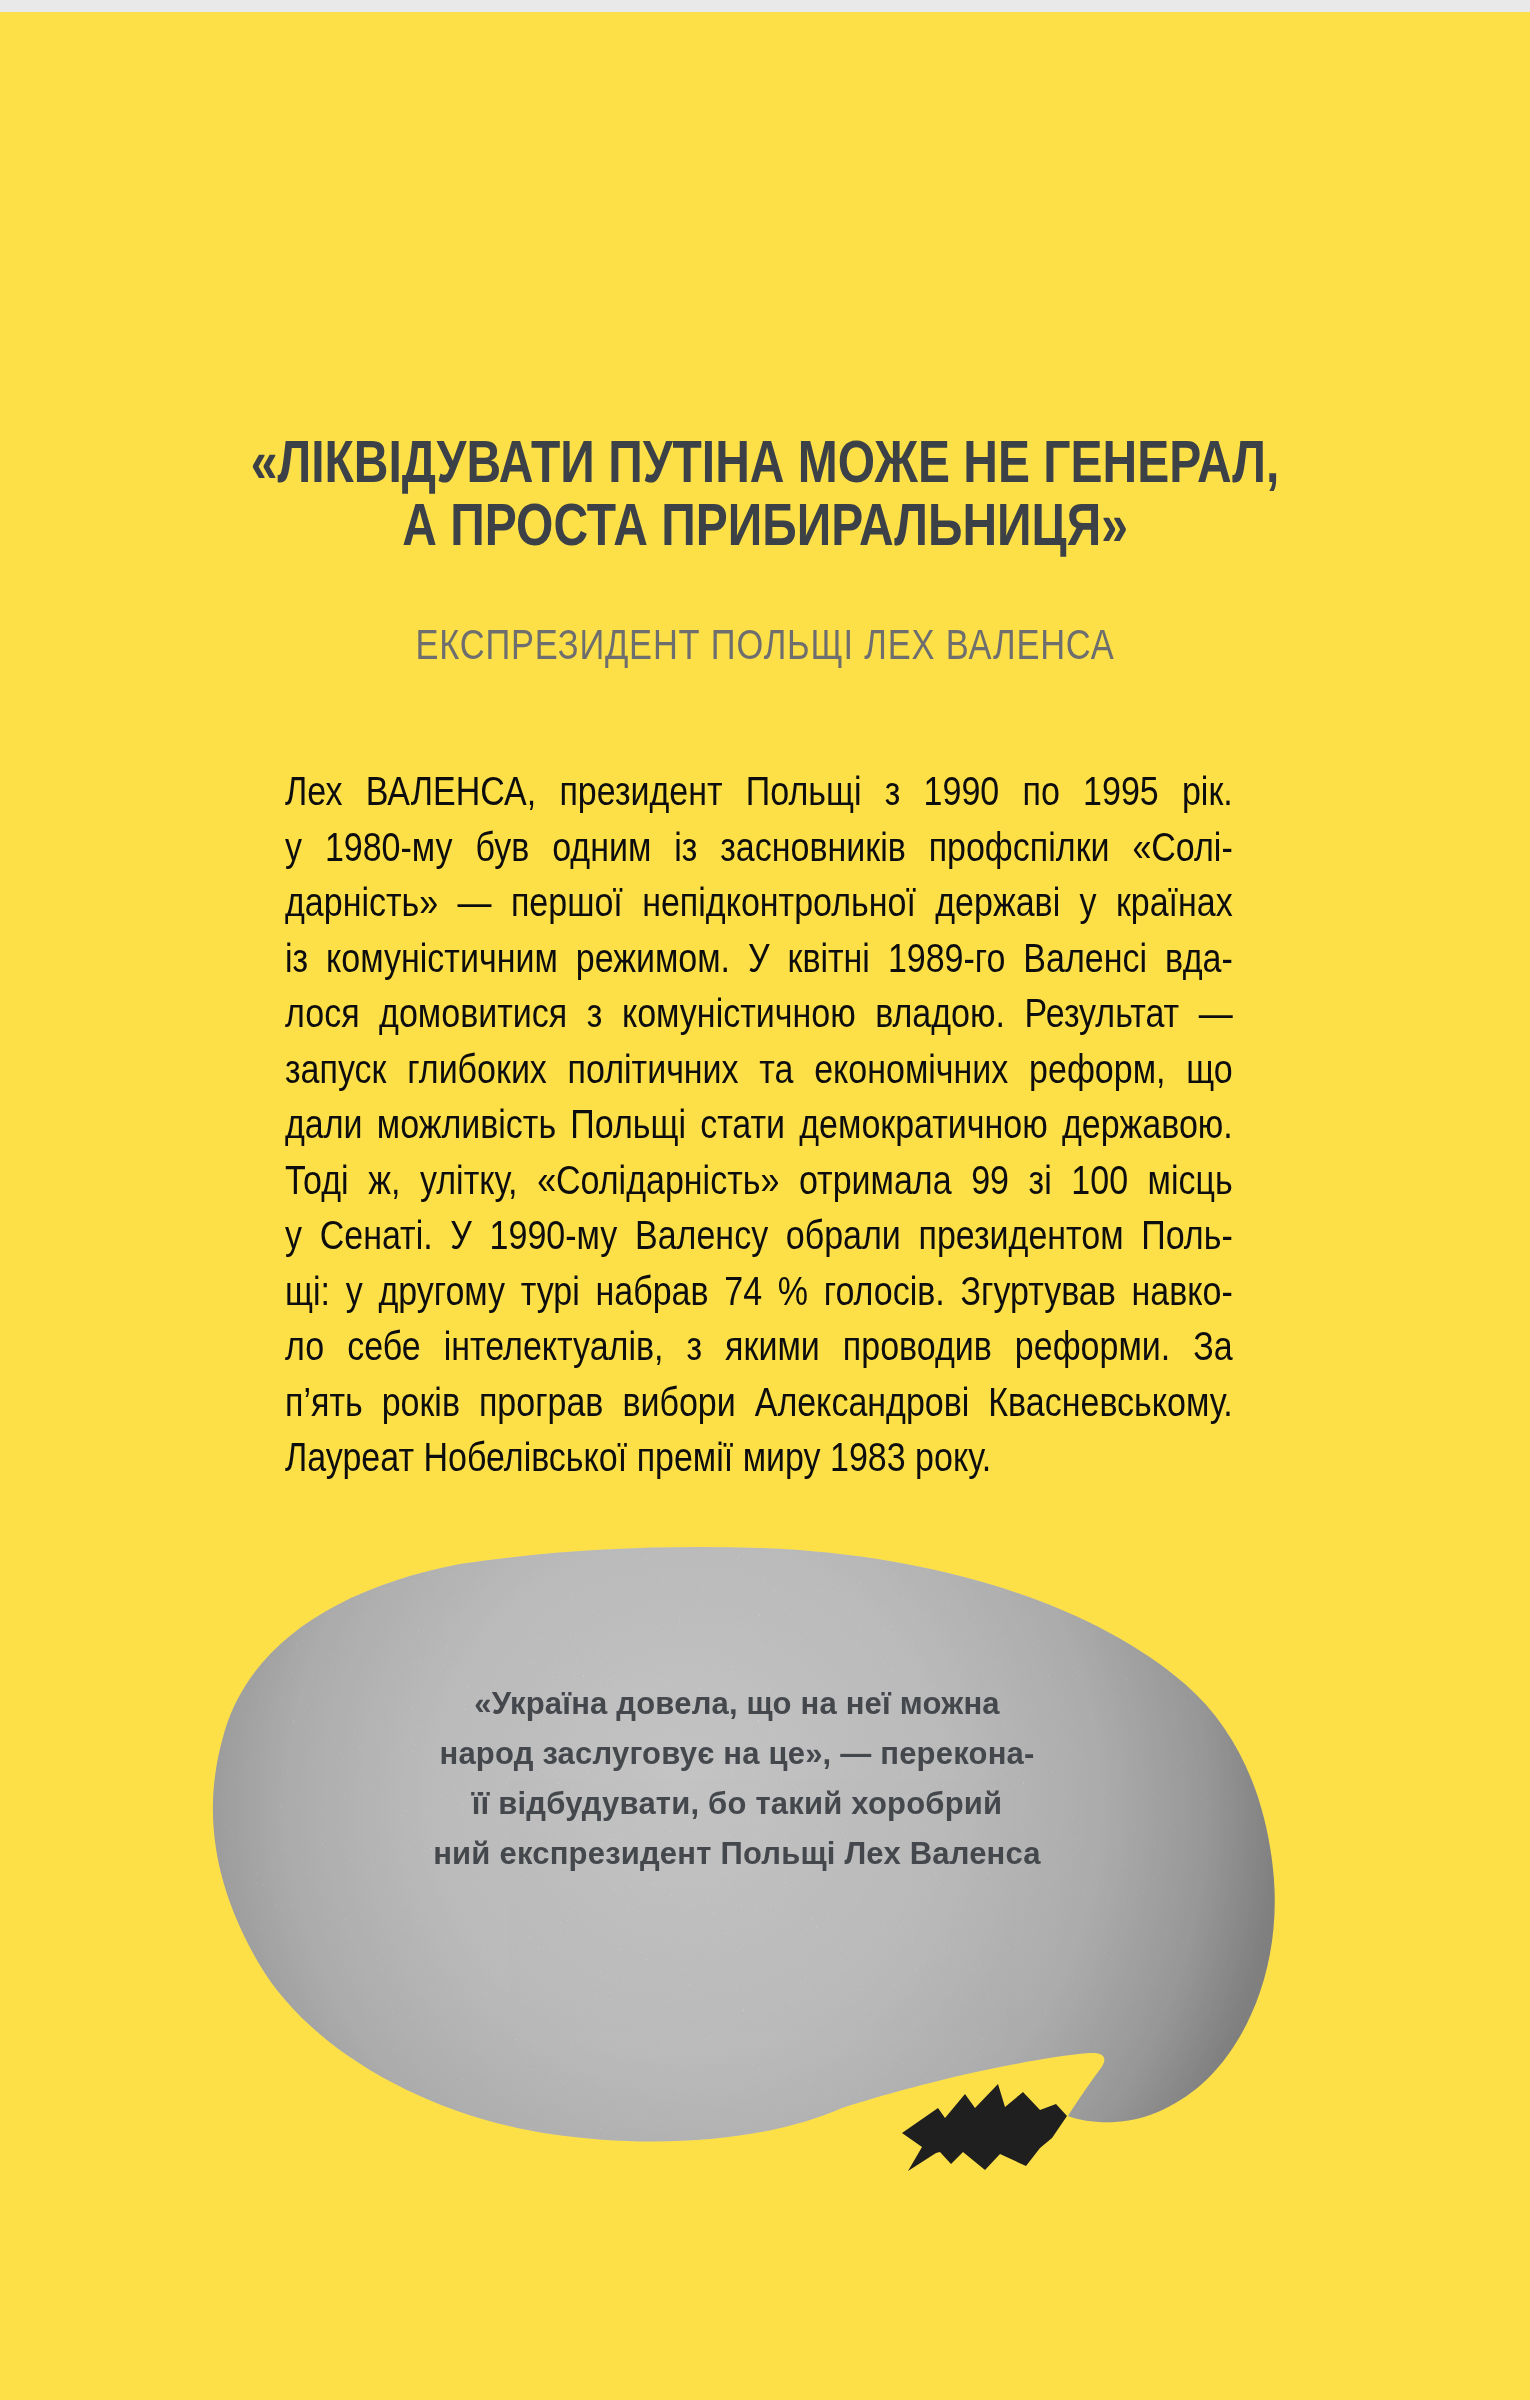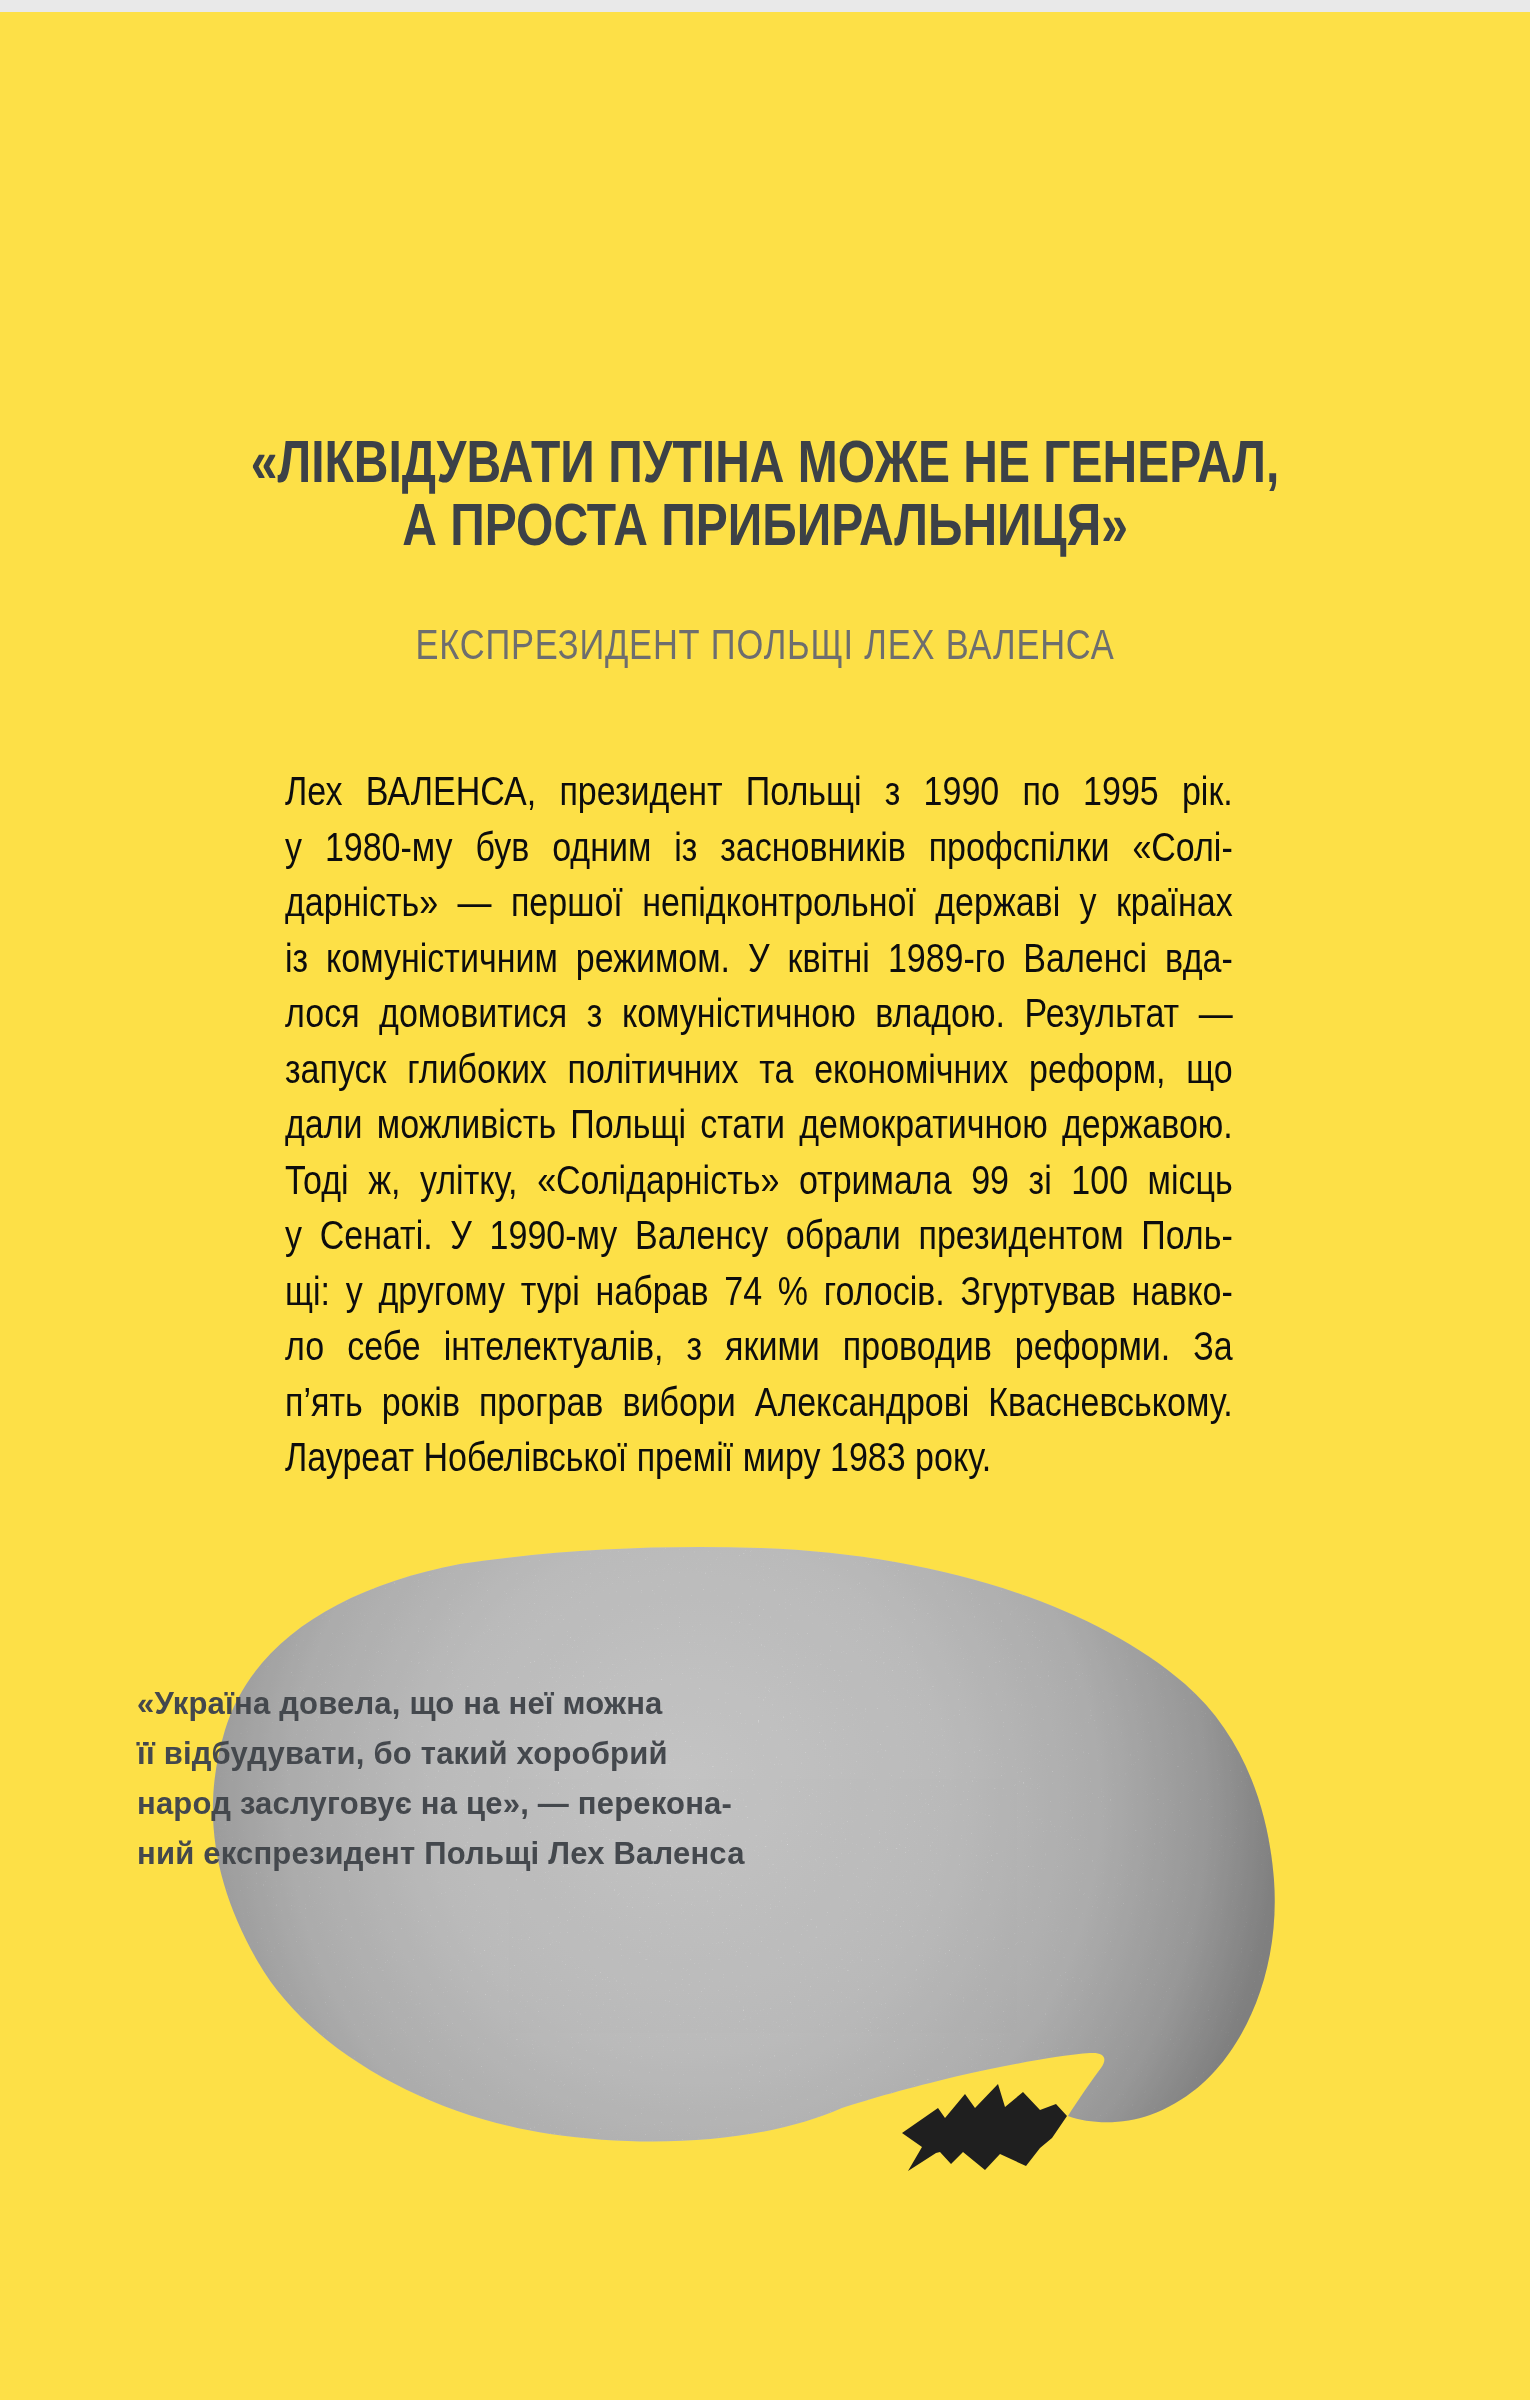--- a/index.html
+++ b/index.html
@@ -33,20 +33,21 @@
   .body-text{
     position:absolute;left:285px;top:752px;width:1115px;
     transform:scaleX(0.85);transform-origin:0 0;
     font-size:40px;line-height:55.5px;
     color:#0d0d0d;
   }
   .body-line{text-align:justify;text-align-last:justify;}
   .body-line.last{text-align-last:left;}
   .bubble-text{
     position:absolute;left:137px;top:1667px;width:1200px;
+    text-align:center;
     font-size:31px;font-weight:bold;line-height:50px;
     color:#44484d;
     letter-spacing:0.2px;
   }
 </style>
 </head>
 <body>
 
 <div class="page">
 
@@ -132,18 +133,18 @@
     <div class="body-line">Тоді ж, улітку, «Солідарність» отримала 99 зі 100 місць</div>
     <div class="body-line">у Сенаті. У 1990-му Валенсу обрали президентом Поль-</div>
     <div class="body-line">щі: у другому турі набрав 74 % голосів. Згуртував навко-</div>
     <div class="body-line">ло себе інтелектуалів, з якими проводив реформи. За</div>
     <div class="body-line">п’ять років програв вибори Александрові Квасневському.</div>
     <div class="body-line last">Лауреат Нобелівської премії миру 1983 року.</div>
   </div>
 
   <div class="bubble-text">
     <div>«Україна довела, що на неї можна</div>
+    <div>народ заслуговує на це», — перекона-</div>
     <div>її відбудувати, бо такий хоробрий</div>
-    <div>народ заслуговує на це», — перекона-</div>
     <div>ний експрезидент Польщі Лех Валенса</div>
   </div>
 
 </div>
 
 </body></html>

